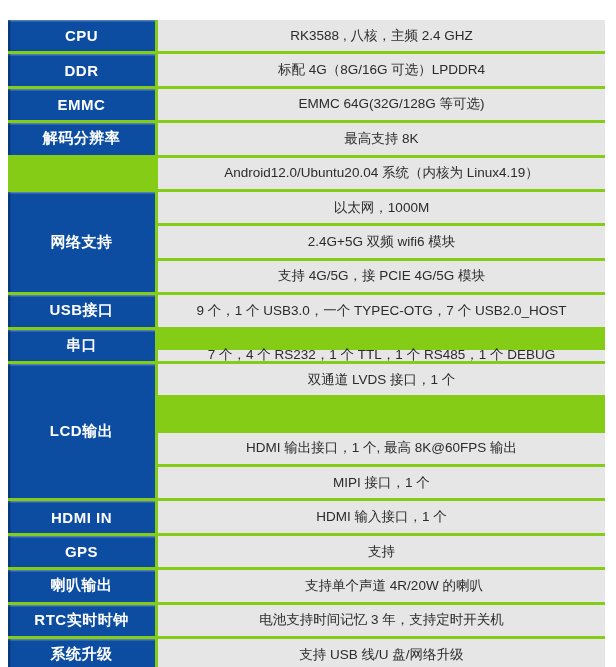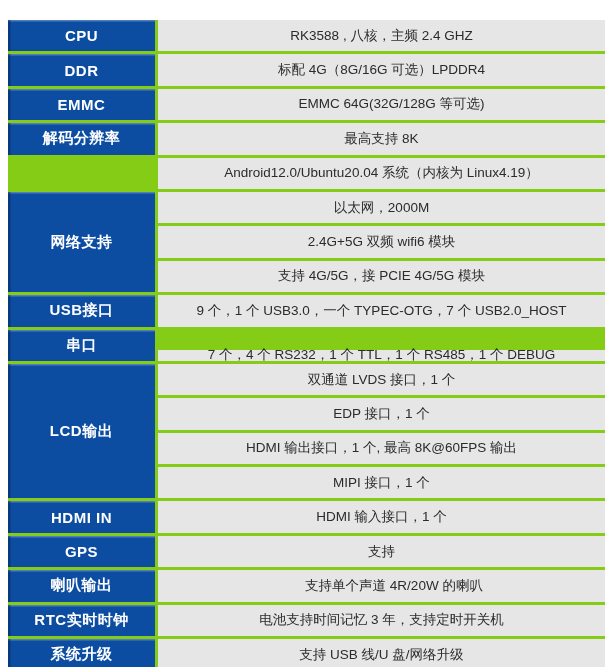--- a/index.html
+++ b/index.html
@@ -60,30 +60,29 @@
       <div class="label-cell" style="grid-row: 1 / span 1;">CPU</div>
       <div class="value-cell" style="grid-row: 1 / span 1;">RK3588 , 八核，主频 2.4 GHZ</div>
       <div class="label-cell" style="grid-row: 2 / span 1;">DDR</div>
       <div class="value-cell" style="grid-row: 2 / span 1;">标配 4G（8G/16G 可选）LPDDR4</div>
       <div class="label-cell" style="grid-row: 3 / span 1;">EMMC</div>
       <div class="value-cell" style="grid-row: 3 / span 1; padding-left: 20px;">EMMC 64G(32G/128G 等可选)</div>
       <div class="label-cell" style="grid-row: 4 / span 1;">解码分辨率</div>
       <div class="value-cell" style="grid-row: 4 / span 1;">最高支持 8K</div>
       <div class="value-cell" style="grid-row: 5 / span 1;">Android12.0/Ubuntu20.04 系统（内核为 Linux4.19）</div>
       <div class="label-cell" style="grid-row: 6 / span 3;">网络支持</div>
-      <div class="value-cell" style="grid-row: 6 / span 1;">以太网，2000M</div>
+      <div class="value-cell" style="grid-row: 6 / span 1;">以太网，1000M</div>
       <div class="value-cell" style="grid-row: 7 / span 1;">2.4G+5G 双频 wifi6 模块</div>
       <div class="value-cell" style="grid-row: 8 / span 1;">支持 4G/5G，接 PCIE 4G/5G 模块</div>
       <div class="label-cell" style="grid-row: 9 / span 1;">USB接口</div>
       <div class="value-cell" style="grid-row: 9 / span 1;">9 个，1 个 USB3.0，一个 TYPEC-OTG，7 个 USB2.0_HOST</div>
       <div class="label-cell" style="grid-row: 10 / span 1;">串口</div>
       <div class="value-cell" style="grid-row: 10 / span 1; margin-top: 20px;">7 个，4 个 RS232，1 个 TTL，1 个 RS485，1 个 DEBUG</div>
       <div class="label-cell" style="grid-row: 11 / span 4;">LCD输出</div>
       <div class="value-cell" style="grid-row: 11 / span 1;">双通道 LVDS 接口，1 个</div>
-      <div class="value-cell" style="grid-row: 12 / span 1;">EDP 接口，1 个</div>
       <div class="value-cell" style="grid-row: 13 / span 1;">HDMI 输出接口，1 个, 最高 8K@60FPS 输出</div>
       <div class="value-cell" style="grid-row: 14 / span 1;">MIPI 接口，1 个</div>
       <div class="label-cell" style="grid-row: 15 / span 1;">HDMI IN</div>
       <div class="value-cell" style="grid-row: 15 / span 1;">HDMI 输入接口，1 个</div>
       <div class="label-cell" style="grid-row: 16 / span 1;">GPS</div>
       <div class="value-cell" style="grid-row: 16 / span 1; text-align: center;">支持</div>
       <div class="label-cell" style="grid-row: 17 / span 1;">喇叭输出</div>
       <div class="value-cell" style="grid-row: 17 / span 1; padding-left: 25px;">支持单个声道 4R/20W 的喇叭</div>
       <div class="label-cell" style="grid-row: 18 / span 1;">RTC实时时钟</div>
       <div class="value-cell" style="grid-row: 18 / span 1;">电池支持时间记忆 3 年，支持定时开关机</div>

